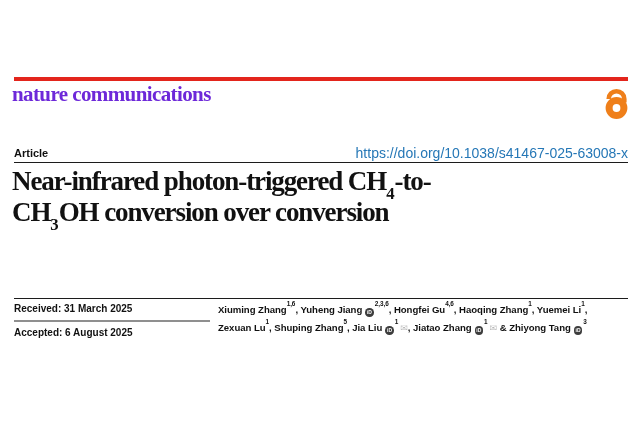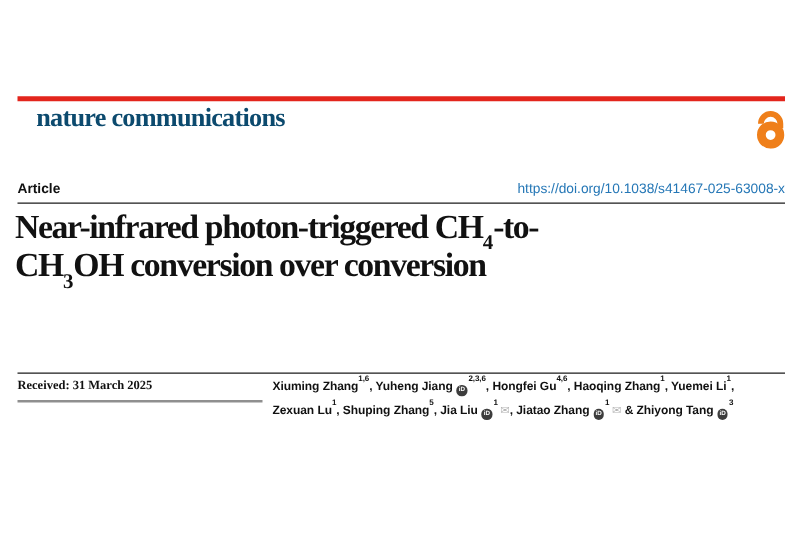--- a/index.html
+++ b/index.html
@@ -4,35 +4,35 @@
 <style>
   :root{
     --brand-red:#e3251c; --oa-orange:#ef7f1a; --link-blue:#2577b6;
     --rule-dark:#1c1c1c; --rule-gray:#8f8f8f; --text:#141416;
     --icon-gray:#b5b5b5; --orcid-bg:#3d3d3d;
   }
   html,body{margin:0;padding:0;background:#fff;}
   .page{position:relative;width:640px;height:429px;background:#fff;overflow:hidden;
         font-family:"Liberation Sans",sans-serif;color:var(--text);}
   .redbar{position:absolute;left:14px;top:77px;width:614px;height:4px;background:var(--brand-red);}
-  .journal{position:absolute;left:29px;top:82px;font-family:"Liberation Serif",serif;
-           font-weight:700;font-size:21px;letter-spacing:-0.6px;color:#0c4a6e;}
+  .journal{position:absolute;left:12px;top:82px;font-family:"Liberation Serif",serif;
+           font-weight:700;font-size:21px;letter-spacing:-0.6px;color:#6d28d9;}
   .oa{position:absolute;left:604px;top:85px;width:25px;height:34px;}
   .article-row{position:absolute;left:14px;top:145px;width:614px;display:flex;
                justify-content:space-between;align-items:center;}
   .article-label{font-size:11px;font-weight:700;color:#111;}
-  .doi{font-size:11px;font-weight:400;color:var(--link-blue);text-decoration:none;}
+  .doi{font-size:14px;font-weight:400;color:var(--link-blue);text-decoration:none;}
   .rule-article{position:absolute;left:14px;top:162px;width:614px;height:1px;background:var(--rule-dark);}
   .title{position:absolute;left:12px;top:166px;width:560px;margin:0;
          font-family:"Liberation Serif",serif;font-weight:700;font-size:27px;
          line-height:31px;letter-spacing:-1.1px;color:#111;}
   .title sub{font-size:0.62em;position:relative;top:0.18em;line-height:0;letter-spacing:0;}
   .rule-full{position:absolute;left:14px;top:298px;width:614px;height:1px;background:var(--rule-dark);}
   .dates{position:absolute;left:14px;top:298px;width:196px;}
-  .date-row{font-size:10px;font-weight:700;color:#111;padding-top:5px;font-family:Liberation Serif, serif;}
+  .date-row{font-size:10px;font-weight:700;color:#111;padding-top:5px;}
   .date-sep{margin-top:6px;height:0;border-top:2px solid var(--rule-gray);}
   .authors{position:absolute;left:218px;top:301px;width:414px;font-size:9.6px;
            font-weight:700;line-height:18px;color:#111;letter-spacing:-0.05px;}
   .author{white-space:nowrap;}
   .authors sup{font-size:6.4px;position:relative;top:-3.2px;line-height:0;}
   .orcid{display:inline-block;width:8.5px;height:8.5px;border-radius:50%;
          background:var(--orcid-bg);color:#fff;font-size:5px;font-weight:700;
          text-align:center;line-height:8.5px;vertical-align:-1px;margin:0 1px 0 3px;
          letter-spacing:0;}
   .mail{color:var(--icon-gray);font-size:9px;margin-left:2px;font-weight:400;}
@@ -60,17 +60,18 @@
 
   <div class="rule-article"></div>
 
   <h1 class="title"><span>Near-infrared photon-triggered CH</span><sub>4</sub><span>-to-</span><br><span>CH</span><sub>3</sub><span>OH conversion over conversion</span><br></h1>
 
   <div class="rule-full"></div>
 
   <div class="dates">
     <div class="date-row">Received: 31 March 2025</div>
     <div class="date-sep"></div>
+    <div class="date-row">Accepted: 6 August 2025</div>
   </div>
 
   <div class="authors"><span class="author"><span>Xiuming Zhang</span><sup>1,6</sup></span><span>, </span><span class="author"><span>Yuheng Jiang</span><span class="orcid">iD</span><sup>2,3,6</sup></span><span>, </span><span class="author"><span>Hongfei Gu</span><sup>4,6</sup></span><span>, </span><span class="author"><span>Haoqing Zhang</span><sup>1</sup></span><span>, </span><span class="author"><span>Yuemei Li</span><sup>1</sup></span><span>,</span><br><span class="author"><span>Zexuan Lu</span><sup>1</sup></span><span>, </span><span class="author"><span>Shuping Zhang</span><sup>5</sup></span><span>, </span><span class="author"><span>Jia Liu</span><span class="orcid">iD</span><sup>1</sup><span class="mail">✉</span></span><span>, </span><span class="author"><span>Jiatao Zhang</span><span class="orcid">iD</span><sup>1</sup><span class="mail">✉</span></span><span> &amp; </span><span class="author"><span>Zhiyong Tang</span><span class="orcid">iD</span><sup>3</sup></span></div>
 
 </div>
 
 </body></html>

